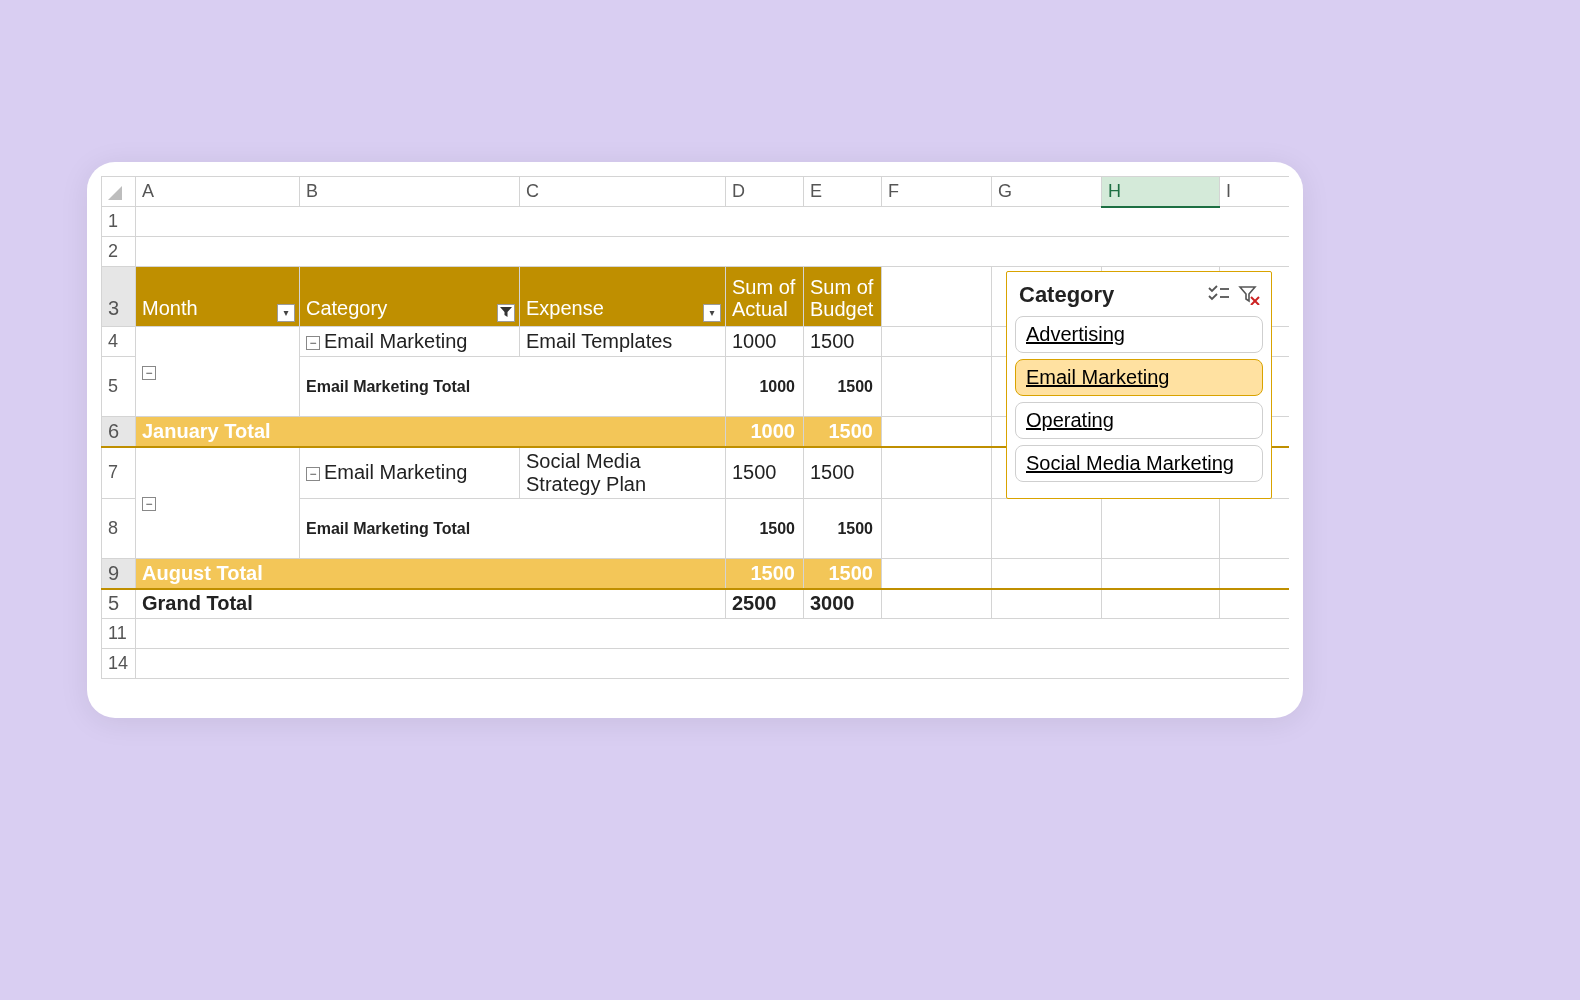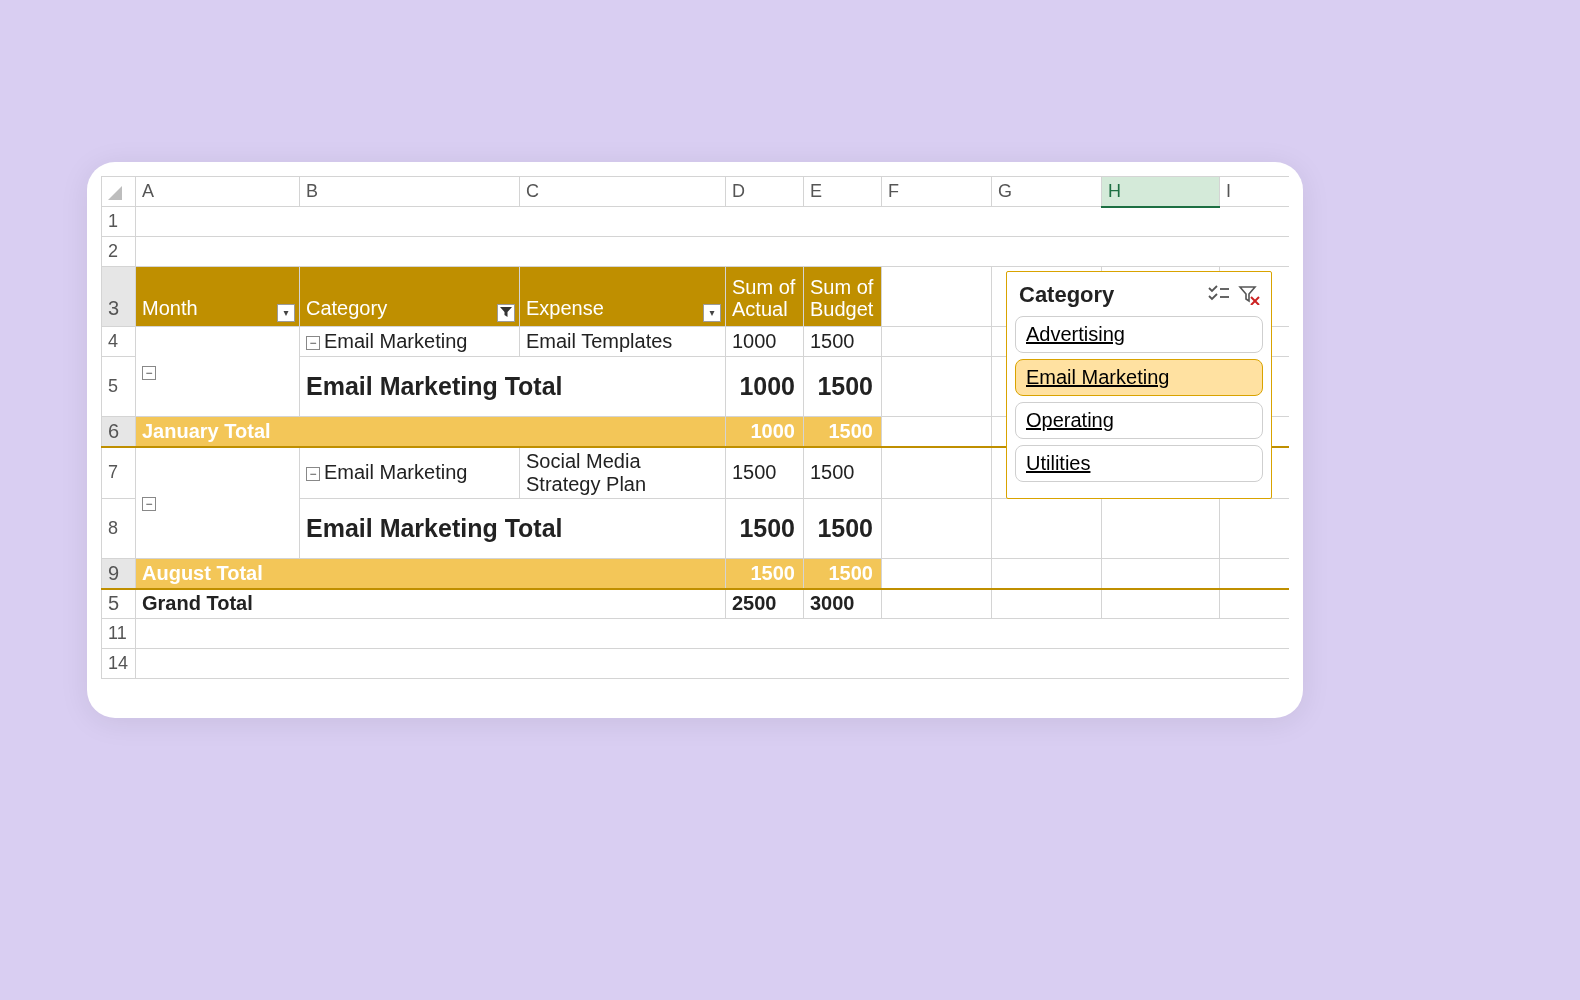--- a/index.html
+++ b/index.html
@@ -107,21 +107,21 @@
     padding-top: 6px;
   }
   td.cat-cell {
     background: #fce9c0;
     color: #222;
     font-size: 20px;
   }
   td.catsub-cell {
     background: #d9d9d9;
     font-weight: bold;
-    font-size: 25px;
+    font-size: 16px;
   }
   td.catsub-cell.num { text-align: right; padding-right: 8px; }
   td.data-num { text-align: right; padding-right: 8px; }
   tr.month-total td {
     background: #f3c658;
     color: #fff;
     font-weight: bold;
     font-size: 20px;
     border-bottom: 2px solid #bf8f00;
   }
@@ -368,16 +368,16 @@
           <svg width="24" height="20" viewBox="0 0 24 20">
               <path d="M3 2 h15 l-6 7 v7 l-3 -2 v-5 z" fill="none" stroke="#555" stroke-width="1.6"></path>
               <line x1="14" y1="12" x2="22" y2="20" stroke="#c22" stroke-width="2"></line>
               <line x1="22" y1="12" x2="14" y2="20" stroke="#c22" stroke-width="2"></line>
             </svg>
         </span>
       </div>
       <div class="slice-item">Advertising</div>
       <div class="slice-item selected">Email Marketing</div>
       <div class="slice-item">Operating</div>
-      <div class="slice-item">Utilities</div>
+      <div class="slice-item">Social Media Marketing</div>
     </div>
   </div>
 </div>
 
 </body></html>

